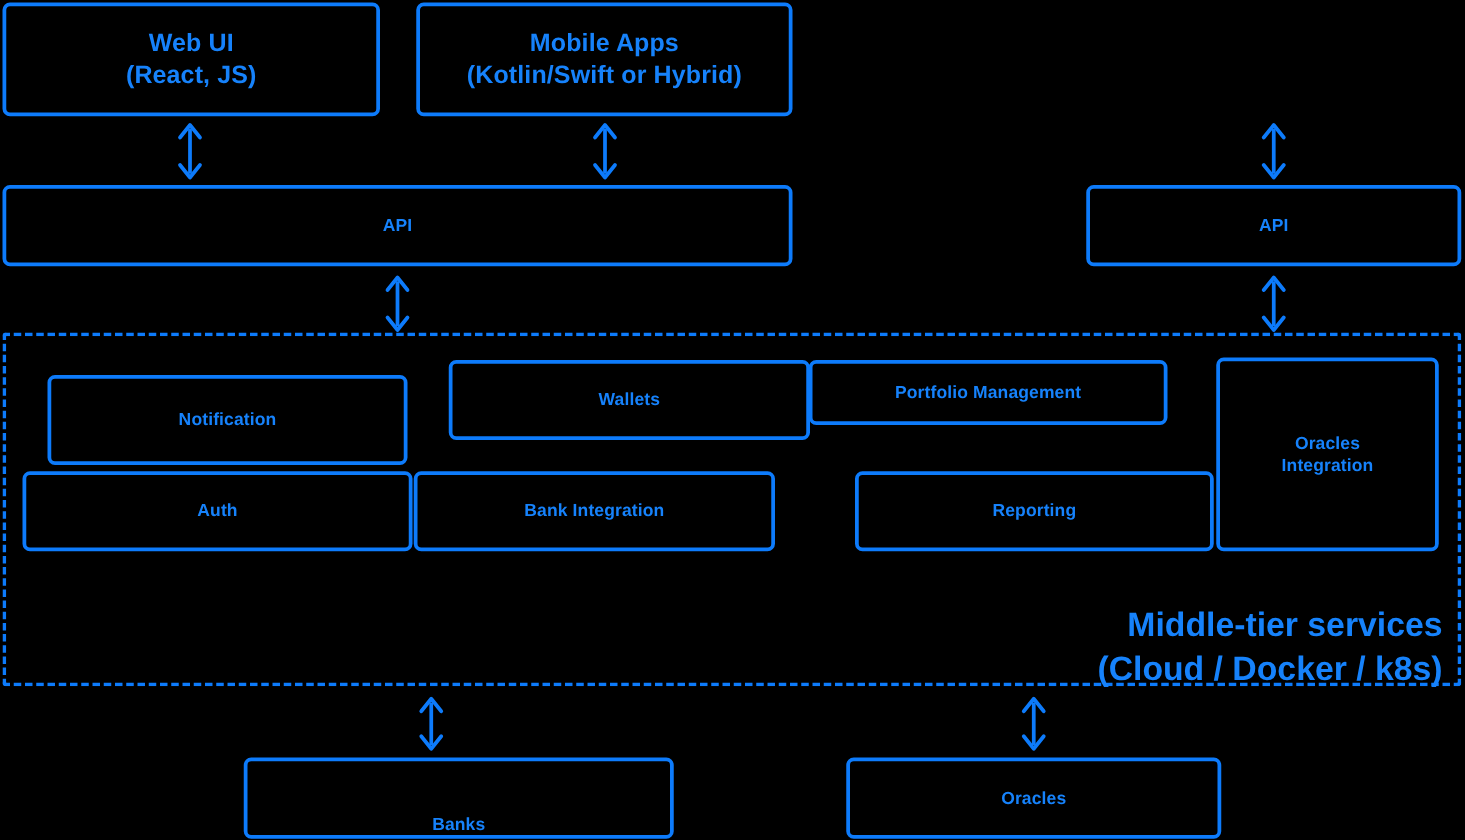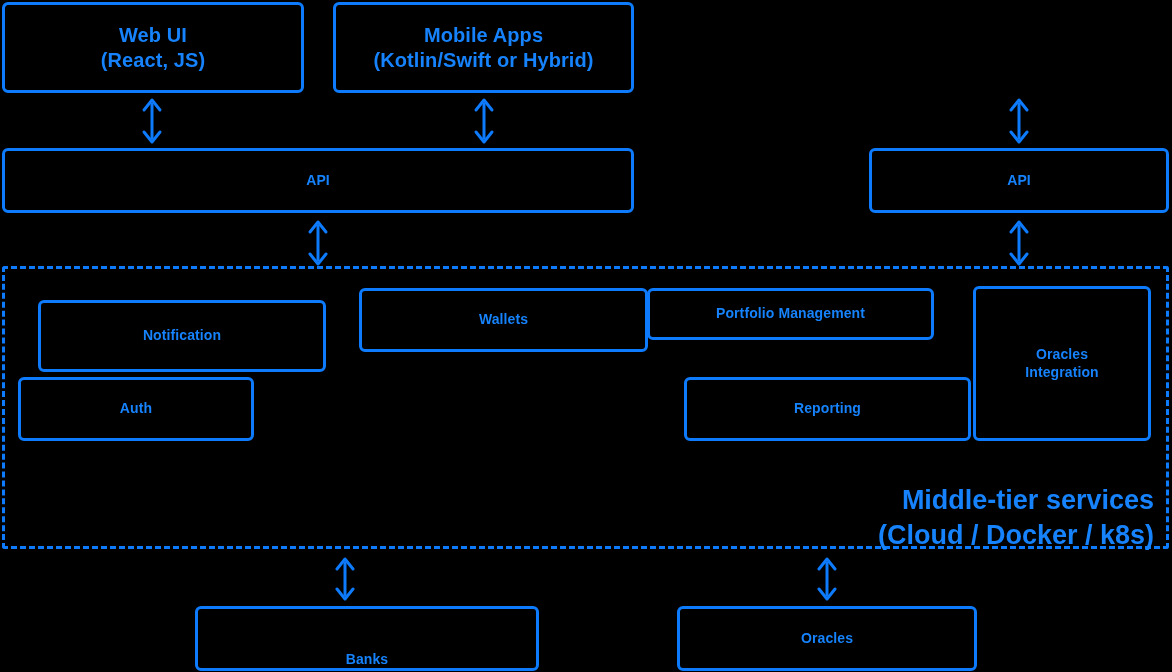--- a/index.html
+++ b/index.html
@@ -135,24 +135,27 @@
 
   <div class="box t-19" style="left:647px; top:288px; width:287px; height:52px;">
     <span class="box-label">Portfolio Management</span>
   </div>
 
   <div class="box t-19" style="left:973px; top:286px; width:178px; height:155px;">
     <span class="box-label">Oracles
 Integration</span>
   </div>
 
-  <div class="box t-19" style="left:18px; top:377px; width:236px; height:64px;">
+  <div class="box t-19" style="left:18px; top:377px; width:312px; height:64px;">
     <span class="box-label">Auth</span>
   </div>
 
+  <div class="box t-19" style="left:331px; top:377px; width:289px; height:64px;">
+    <span class="box-label">Bank Integration</span>
+  </div>
 
   <div class="box t-19" style="left:684px; top:377px; width:287px; height:64px;">
     <span class="box-label">Reporting</span>
   </div>
 
   <div class="zone-caption" style="right:18px; top:483px;">Middle-tier services
 (Cloud / Docker / k8s)</div>
 
   <div class="arrow" style="left:333px; top:557px; width:24px; height:44px;">
     <svg width="24" height="44" viewBox="0 0 24 44">

